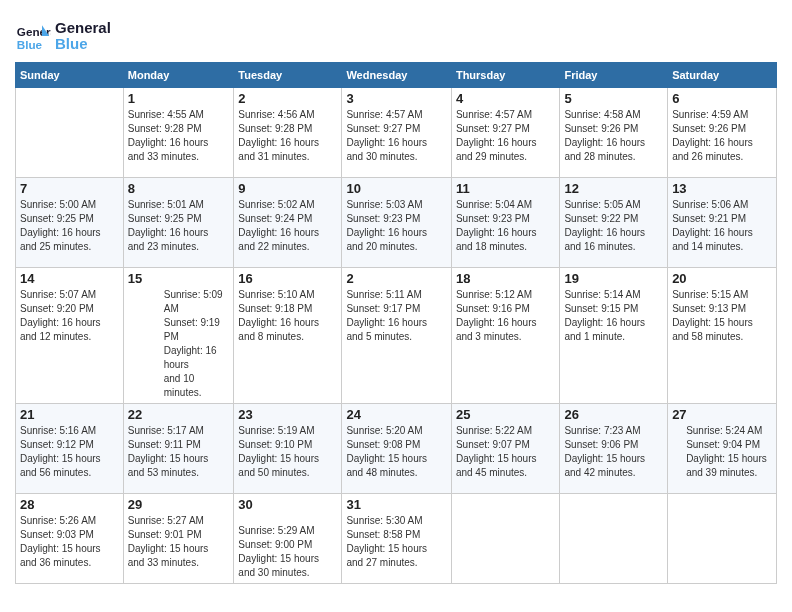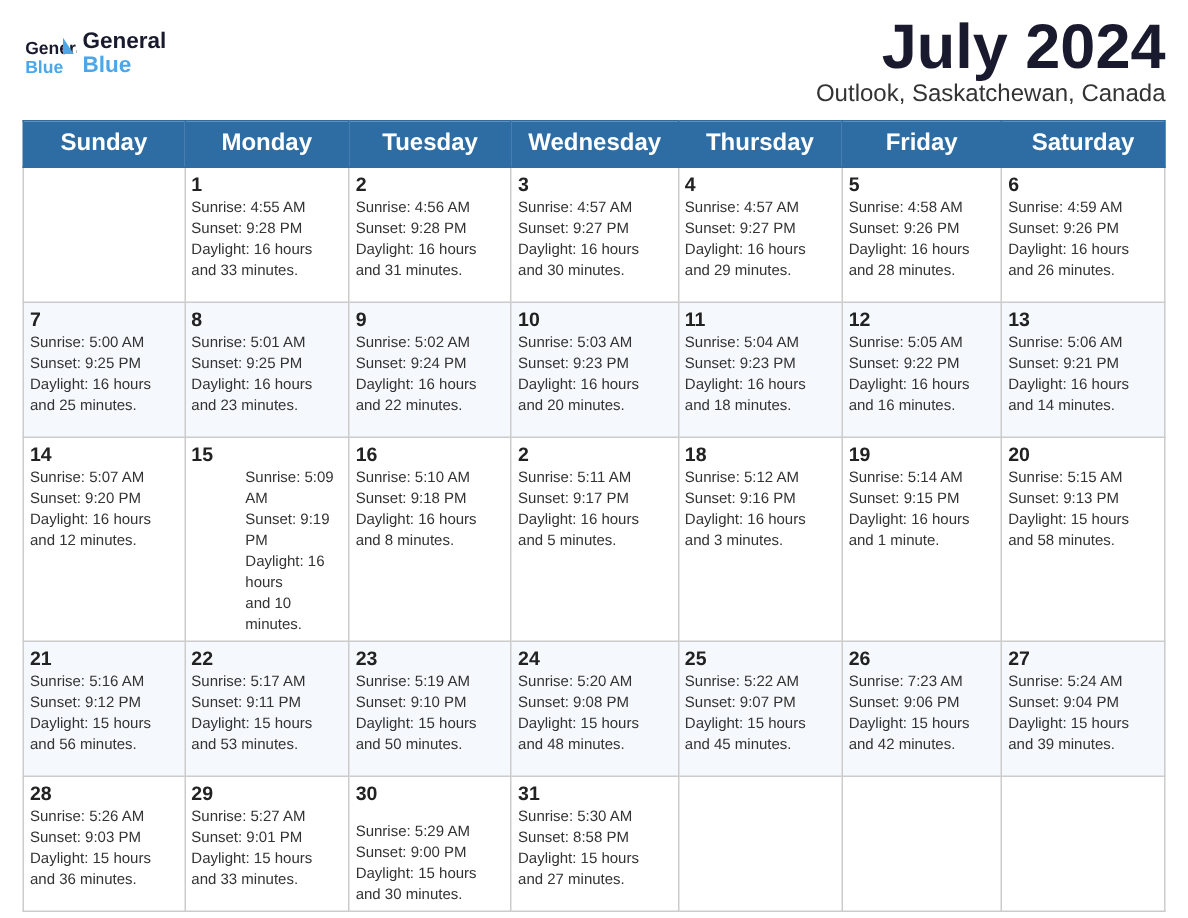--- a/index.html
+++ b/index.html
@@ -42,22 +42,22 @@
     }
     .calendar-table {
       width: 100%;
       border-collapse: collapse;
       font-size: 11px;
     }
     .calendar-table th {
       background-color: #2e6da4;
       color: #fff;
       padding: 6px 4px;
-      text-align: center;
-      font-size: 16px;
+      text-align: left;
+      font-size: 11px;
       font-weight: bold;
       border: 1px solid #2e6da4;
     }
     .calendar-table td {
       border: 1px solid #ccc;
       vertical-align: top;
       padding: 3px 4px;
       height: 90px;
       width: 113px;
     }
@@ -89,24 +89,20 @@
   <div class="logo">
     <svg class="logo-icon" viewBox="0 0 40 40" xmlns="http://www.w3.org/2000/svg">
       <text x="2" y="20" font-size="13" font-weight="bold" fill="#1a1a2e">General</text>
       <text x="2" y="34" font-size="13" font-weight="bold" fill="#4da6e8">Blue</text>
       <polygon points="30,8 38,20 30,20" fill="#4da6e8"></polygon>
     </svg>
     <div>
       <div style="font-size:15px;font-weight:bold;color:#1a1a2e;line-height:1.1">General</div>
       <div style="font-size:15px;font-weight:bold;color:#4da6e8;line-height:1.1">Blue</div>
     </div>
-  </div>
-  <div class="title-area">
-    <div class="month-title">July 2024</div>
-    <div class="location-title">Outlook, Saskatchewan, Canada</div>
   </div>
 </div>
 
 <table class="calendar-table">
   <thead>
     <tr>
       <th>Sunday</th>
       <th>Monday</th>
       <th>Tuesday</th>
       <th>Wednesday</th>
@@ -301,21 +297,21 @@
         </td>
         <td>
           <div class="day-number">26</div>
           <div class="day-info" style="white-space: pre-line;">Sunrise: 7:23 AM
 Sunset: 9:06 PM
 Daylight: 15 hours
 and 42 minutes.</div>
         </td>
         <td>
           <div class="day-number">27</div>
-          <div class="day-info" style="white-space: pre-line;">Sunrise: 5:24 AM
+          <div class="day-info" style="white-space: pre-line; margin-left: 14px;">Sunrise: 5:24 AM
 Sunset: 9:04 PM
 Daylight: 15 hours
 and 39 minutes.</div>
         </td>
       </tr>
       <tr class="week-row">
         <td>
           <div class="day-number">28</div>
           <div class="day-info" style="white-space: pre-line;">Sunrise: 5:26 AM
 Sunset: 9:03 PM

